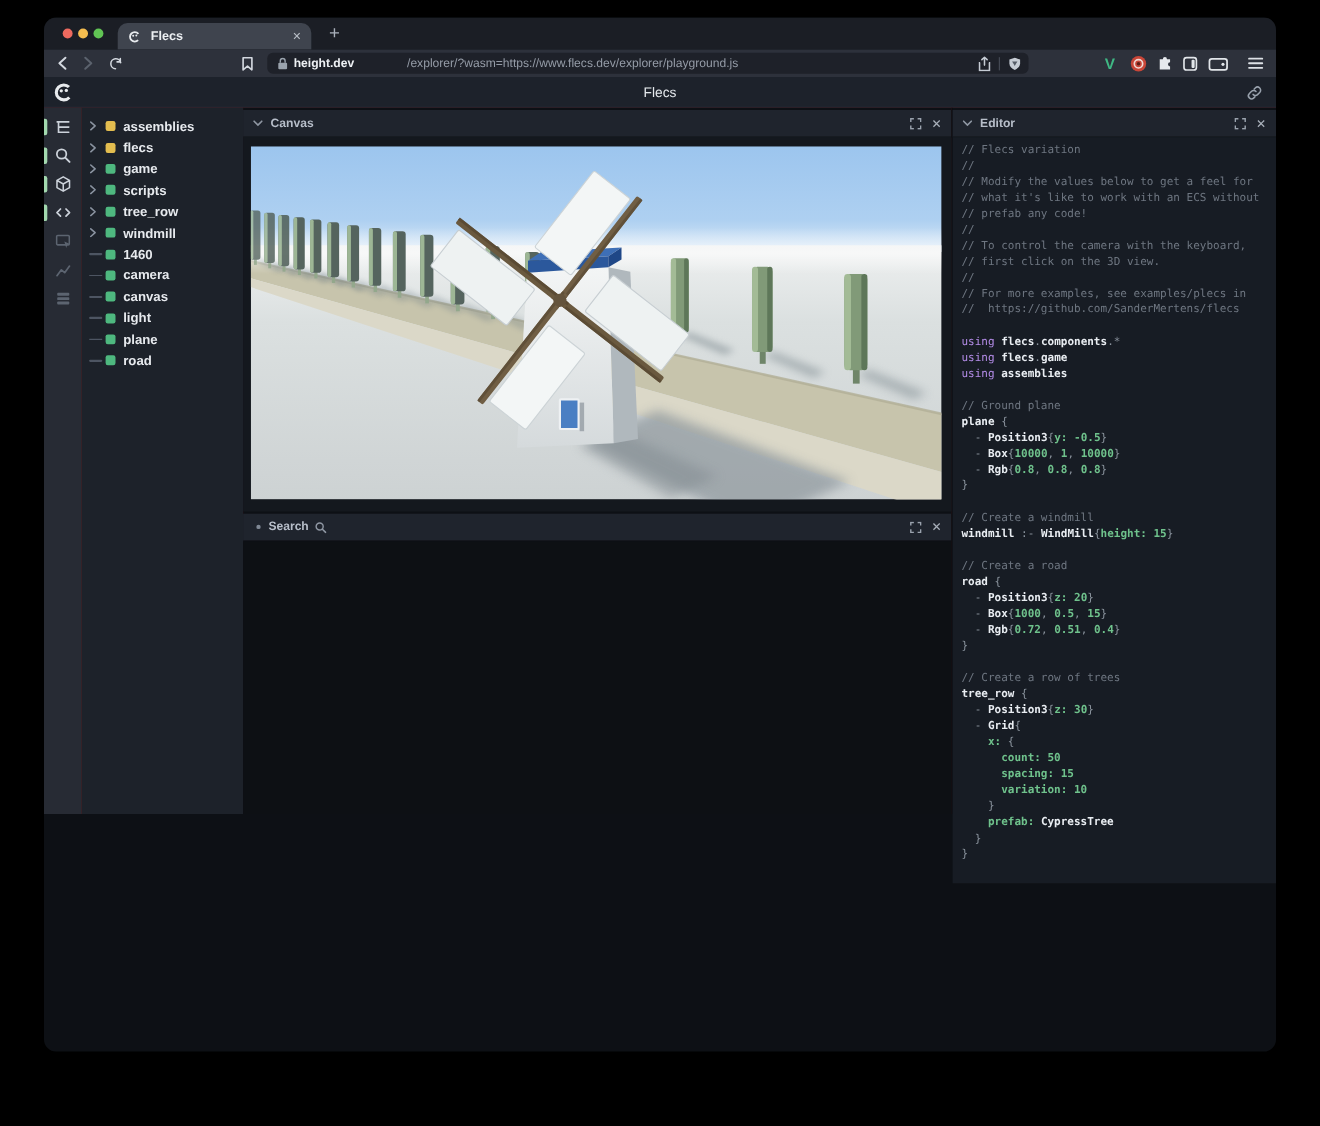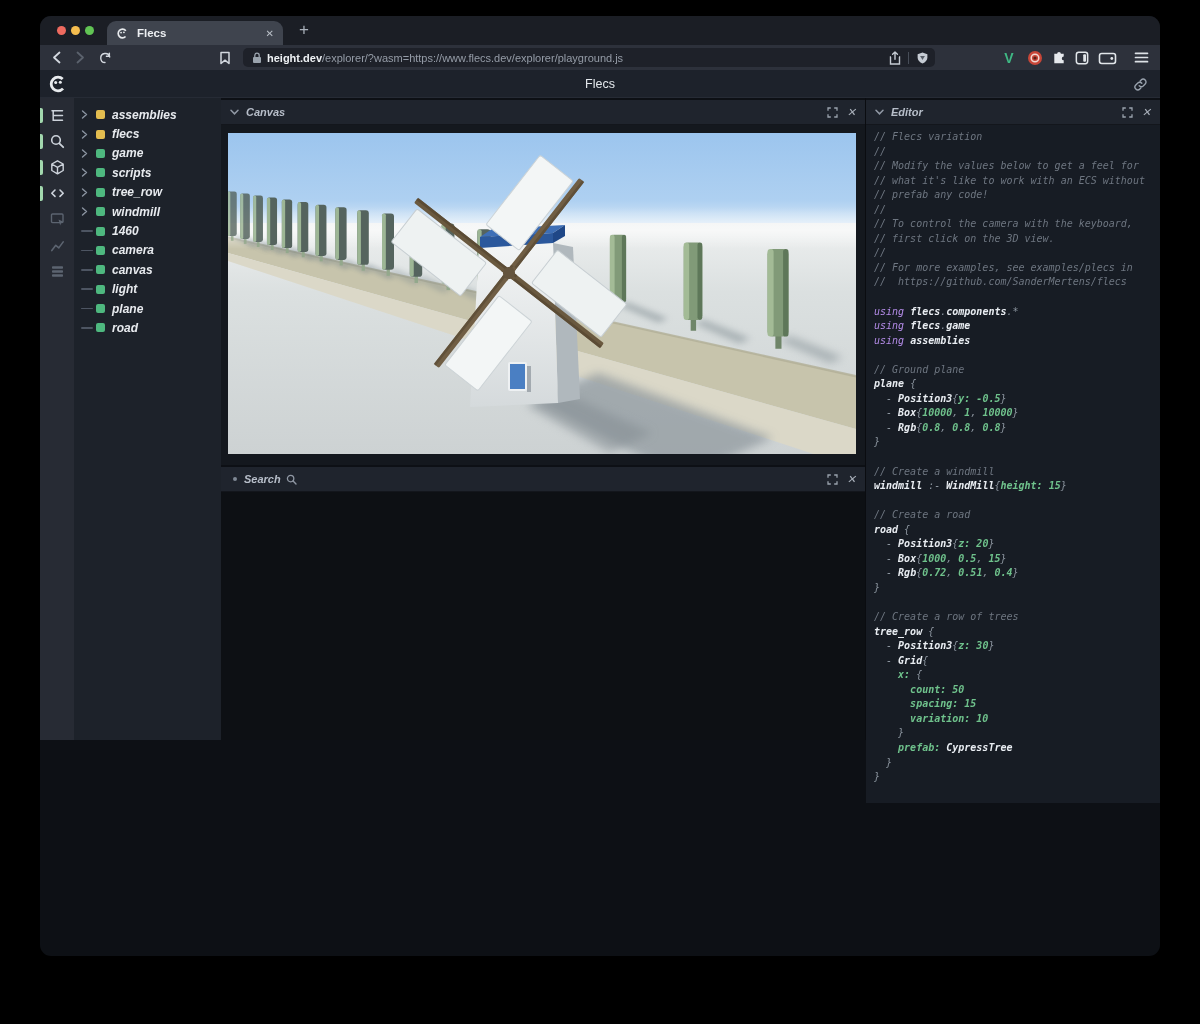--- a/index.html
+++ b/index.html
@@ -21,35 +21,35 @@
   .newtab { position:absolute; left:252px; top:2px; color:#a9b0ba; font-size:17px; width:24px; height:24px;
             display:flex; align-items:center; justify-content:center; }
 
   .toolbar { position:absolute; left:0; top:29px; width:1120px; height:25px; background:#2d313b; }
   .nav { position:absolute; top:4px; width:17px; height:17px; display:flex; align-items:center; justify-content:center; color:#d3d8df; }
   .nav.dim { color:#5b626d; }
   .urlbar { position:absolute; left:203px; top:3px; width:692px; height:19px; background:#1e2129;
             border-radius:5px; display:flex; align-items:center; }
   .url-text { font-size:11px; white-space:nowrap; overflow:hidden; margin-left:5px; }
   .url-domain { color:#eef1f4; font-weight:bold; }
-  .url-path { color:#959ca7; }
+  .url-path { color:#959ca7;padding-left:48px; }
   .url-right { position:absolute; right:6px; top:0; height:19px; display:flex; align-items:center; gap:7px; }
   .url-divider { width:1px; height:12px; background:#474d58; }
   .ext { position:absolute; top:4px; width:18px; height:17px; display:flex; align-items:center; justify-content:center; }
   .vue-v { color:#3fb884; font-weight:bold; font-size:14px; }
 
   .appheader { position:absolute; left:0; top:54px; width:1120px; height:28px; background:#1d222b;
                border-bottom:1px solid #262b35; }
   .app-title { position:absolute; left:0; right:0; top:0; height:28px; display:flex; align-items:center;
                justify-content:center; color:#e4e8ec; font-size:12.5px; }
   .logo { position:absolute; left:8px; top:4px; }
   .linkico { position:absolute; right:12px; top:7px; }
 
   
-  .content { position:absolute; left:0; top:82px; width:1120px; height:642px; display:flex; background:#7f1d1d;font-style:italic; }
+  .content { position:absolute; left:0; top:82px; width:1120px; height:642px; display:flex; background:#7f1d1d; }
 
   .iconbar { width:34px; background:#272b34; padding-top:9px; display:flex; flex-direction:column;
              align-items:center; gap:9px; }
   .ib-item { position:relative; width:17px; height:17px; color:#5c6470; }
   .ib-item.active { color:#ccd2da; }
   .ib-item .ind { display:none; }
   .ib-item.active .ind { display:block; position:absolute; left:-8.5px; top:1px; width:3px; height:15px;
                          background:#a2d8ae; border-radius:0 2px 2px 0; }
 
   .treepanel { width:147px; background:#1d222a; padding-top:7px; overflow:hidden; }

